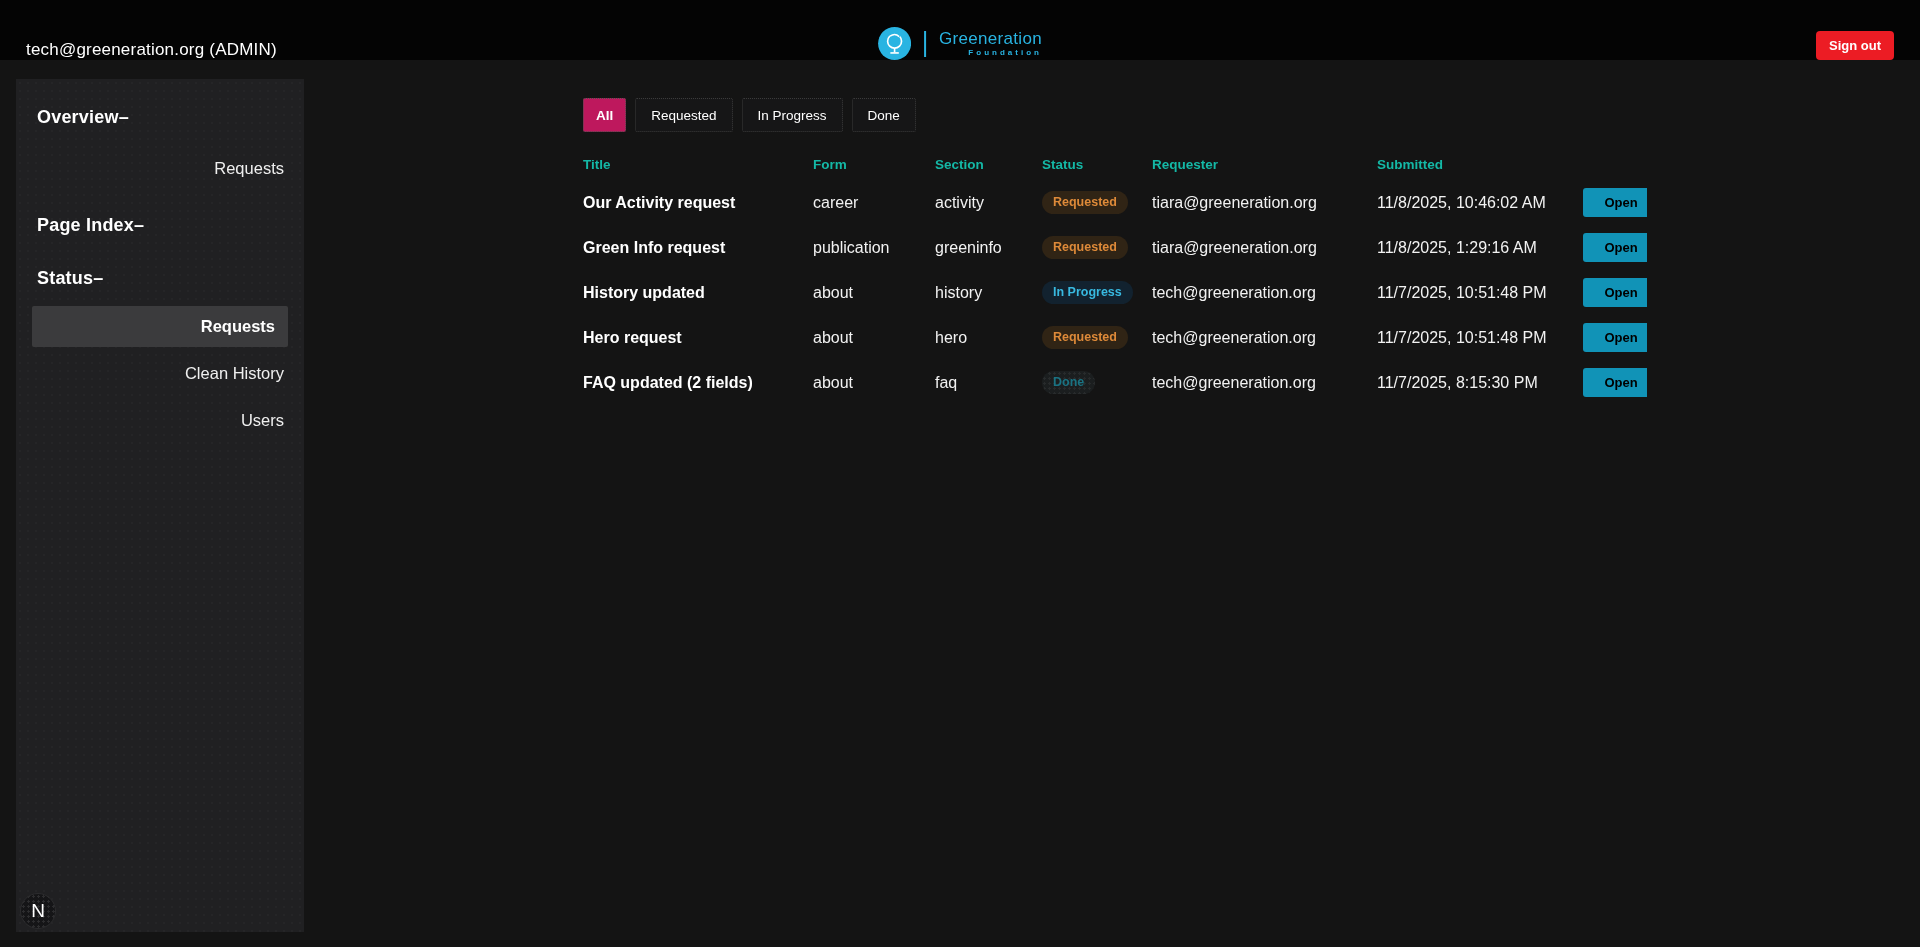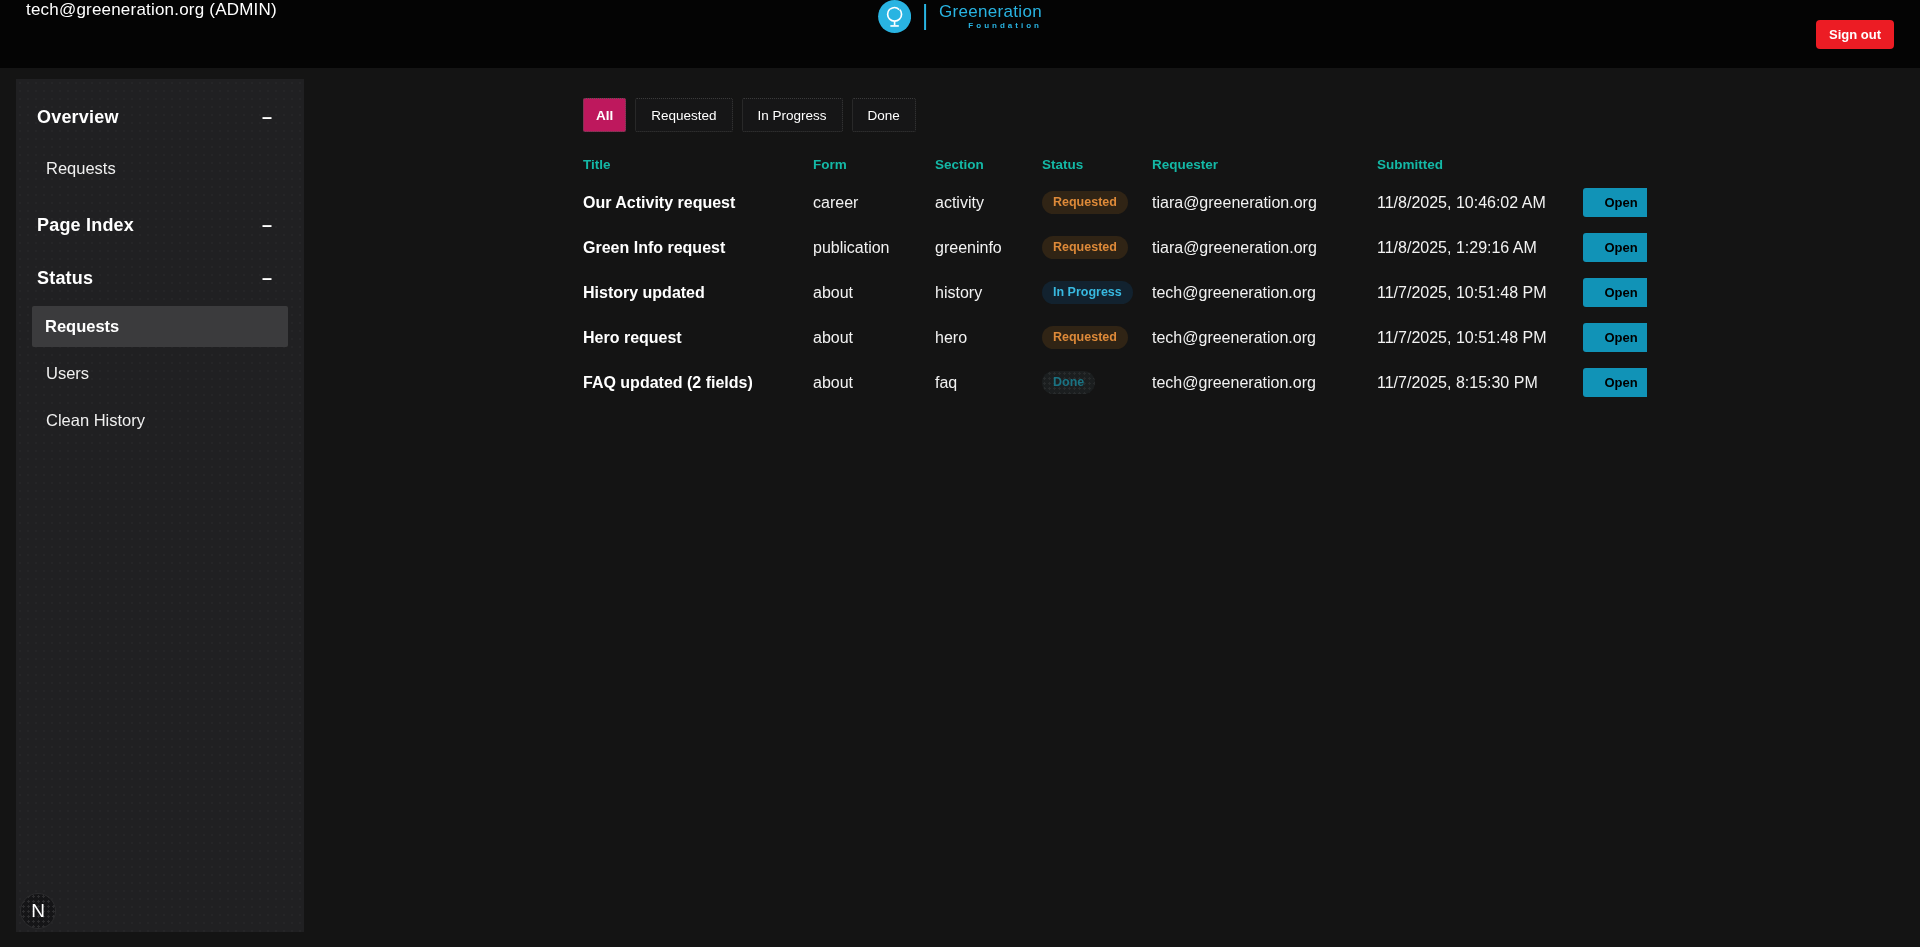--- a/index.html
+++ b/index.html
@@ -5,42 +5,42 @@
   * { margin:0; padding:0; box-sizing:border-box; }
   html,body { width:1920px; height:947px; overflow:hidden; }
   body {
     background:#141414;
     font-family:"Liberation Sans","DejaVu Sans",sans-serif;
     color:#fff;
     position:relative;
   }
 
   
-  .topbar { height:68px; background:#040404; display:flex; align-items:flex-start; padding:0 26px; position:relative;flex-direction:column; }
+  .topbar { height:60px; background:#040404; display:flex; align-items:flex-end; padding:0 26px; position:relative; }
   .user-label { font-size:17px; color:#fff; letter-spacing:0.2px; }
   .brand { position:absolute; left:50%; transform:translateX(-50%); display:flex; align-items:center; gap:13px; }
   .brand-circle { width:33px; height:33px; flex:0 0 33px; }
   .brand-sep { width:2px; height:26px; background:var(--brand-cyan,#29B4E2); }
   .brand-text { display:flex; flex-direction:column; line-height:1; }
   .brand-name { color:var(--brand-cyan,#29B4E2); font-size:17px; font-weight:500; letter-spacing:0.3px; }
   .brand-sub { color:var(--brand-cyan,#29B4E2); font-size:8px; letter-spacing:3px; font-weight:600; text-align:right; margin-top:2px; }
   .signout-btn { margin-left:auto; background:var(--signout-red,#EC1C24); color:#fff; border:none; font-family:inherit;
     font-weight:700; font-size:13px; padding:7px 13px; border-radius:4px; cursor:pointer; }
 
   
   .sidebar { position:absolute; left:16px; top:79px; width:288px; height:853px; background:#202022;
     background-image:radial-gradient(rgba(255,255,255,0.025) 1px, transparent 1.1px); background-size:8px 8px;
     padding-top:18px; }
   .side-section + .side-section { margin-top:13px; }
-  .side-header { display:flex; justify-content:space-between; align-items:center; height:40px;
+  .side-header { display:flex; align-items:center; height:40px;
     padding:0 32px 0 21px; cursor:pointer; }
   .side-title { font-size:18px; font-weight:700; color:#fff; letter-spacing:0.2px; }
   .side-collapse { font-size:18px; font-weight:700; color:#fff; }
   .side-items { margin-top:8px; }
-  .side-item { height:47px; line-height:47px; padding:0 20px 0 30px; font-size:16.5px; color:#efefef; cursor:pointer; }
+  .side-item { height:47px; line-height:47px; padding:0 20px 0 30px; font-size:16.5px; color:#efefef; cursor:pointer;text-align:right; }
   .side-item.active { height:41px; line-height:41px; margin:3px 16px; padding:0 13px; border-radius:2px;
     background-color:#3b3b3d; font-weight:700; color:#fff; }
 
   
   .dev-badge { position:absolute; left:20px; top:893px; width:36px; height:36px; border-radius:50%;
     background-color:#151517; border:1px solid #2c2c2e; color:#fff; display:flex; align-items:center; justify-content:center;
     font-size:19px; font-weight:400; cursor:pointer;
     background-image:radial-gradient(rgba(255,255,255,0.10) 1px, transparent 1.1px); background-size:5px 5px; }
 
   
@@ -109,23 +109,23 @@
   </div>
 
   <div class="side-section">
     <div class="side-header">
       <span class="side-title">Status</span>
       <span class="side-collapse">–</span>
     </div>
     <div class="side-items">
   <div class="side-item active">Requests</div>
 
+  <div class="side-item">Clean History</div>
+
   <div class="side-item">Users</div>
-
-  <div class="side-item">Clean History</div>
 </div>
   </div>
 </nav>
 
 <div class="dev-badge">
   <span>N</span>
 </div>
 
 <main class="content">
 

